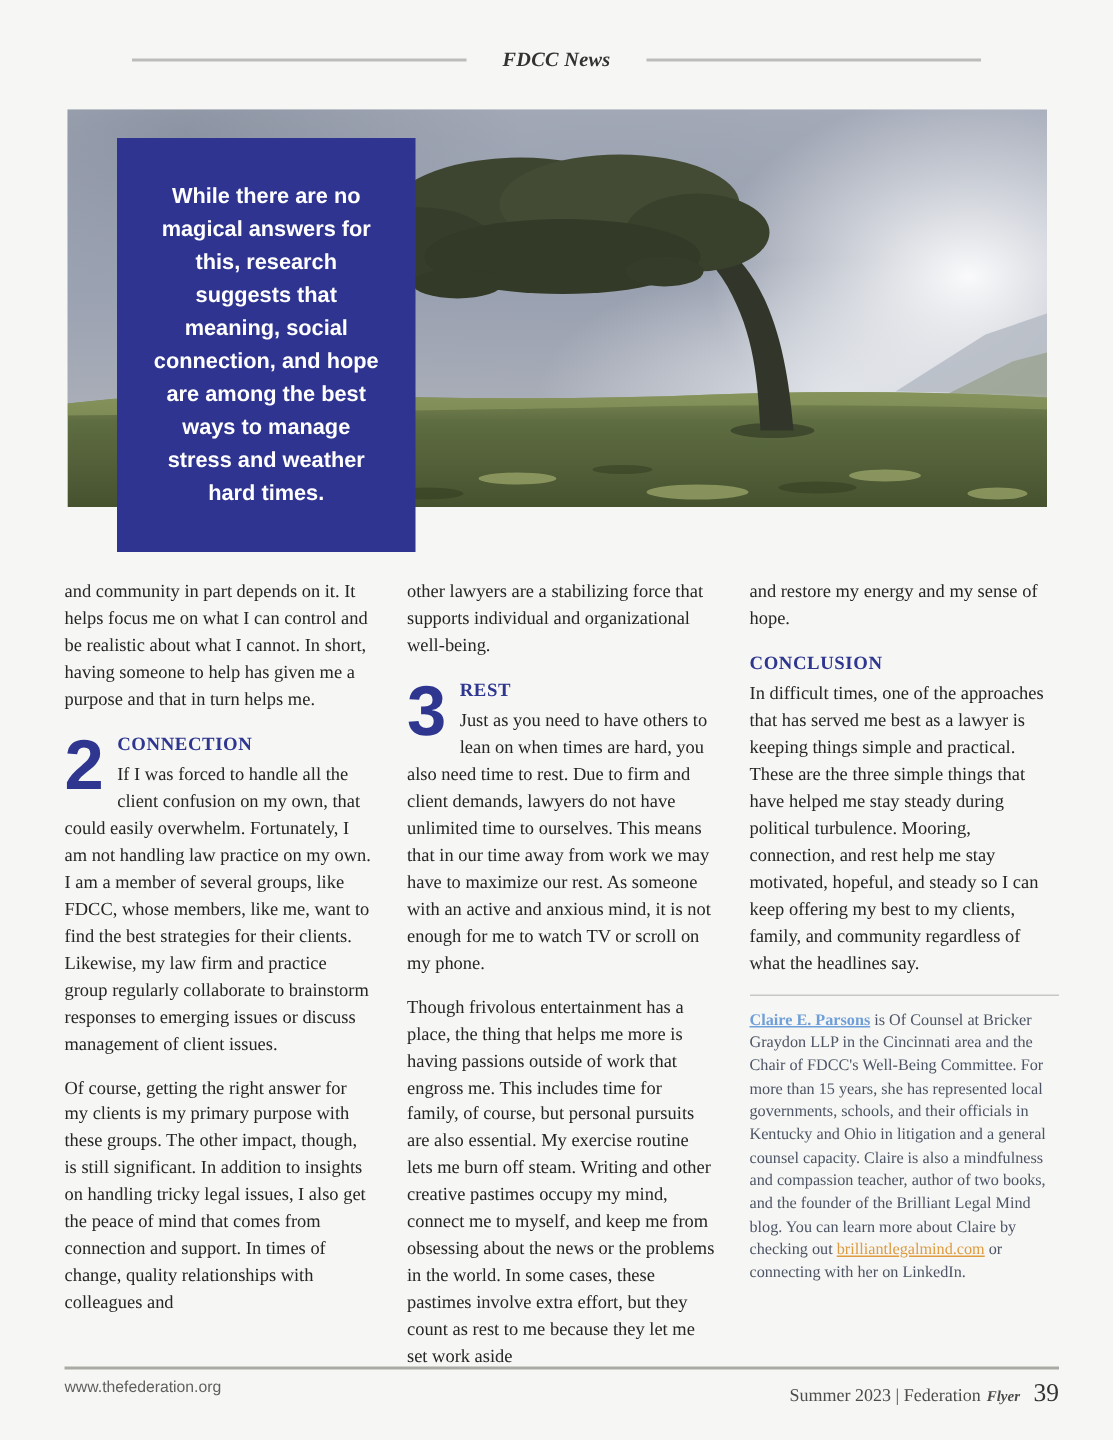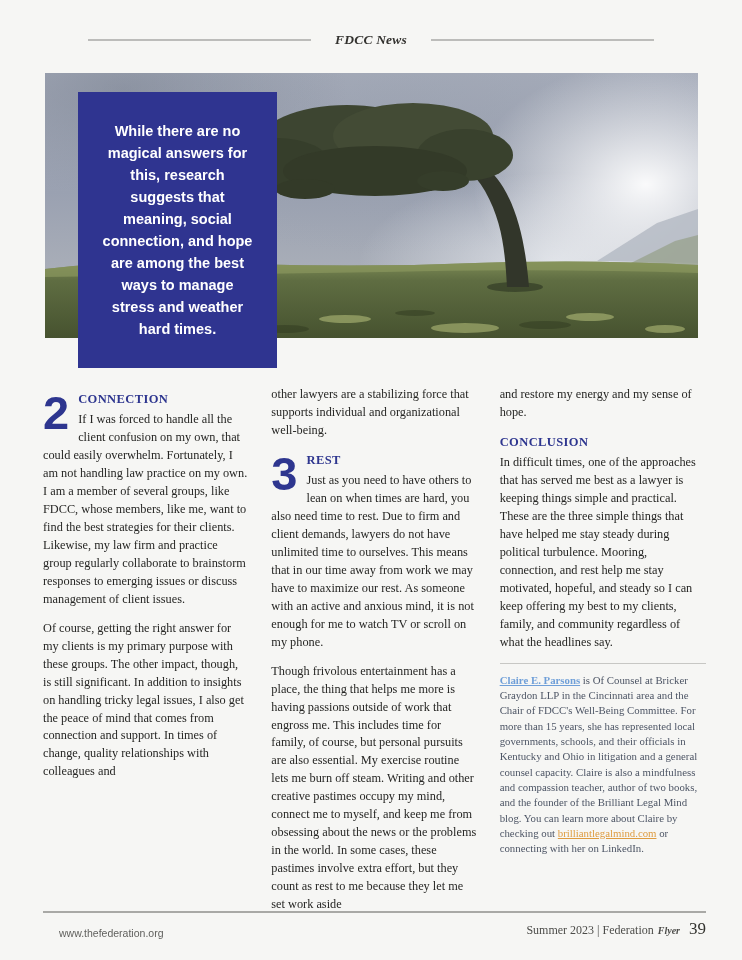--- a/index.html
+++ b/index.html
@@ -60,21 +60,21 @@
   
   .bio {
     margin-top:10px; padding-top:9px; border-top:1px solid #c7c7c4;
     font-size:10.8px; line-height:1.42; color:#4d5565;
   }
   .bio a { }
   .bio .name-link { color:#6f9fd8; font-weight:bold; }
   .bio .site-link { color:#de9b3f; }
   
   .footer-rule { position:absolute; left:43px; right:36px; top:911px; height:2px; background:#a9a9a6; }
-  .footer { position:absolute; left:43px; right:36px; top:919px; display:flex; justify-content:space-between; align-items:flex-end;margin-left:16px; }
+  .footer { position:absolute; left:43px; right:36px; top:919px; display:flex; justify-content:space-between; align-items:flex-start; }
   .footer .site { font-family:"Liberation Sans", sans-serif; font-size:10.5px; color:#5f5f5c; }
   .footer .right { display:flex; align-items:baseline; gap:4px; }
   .footer .issue { font-size:12px; color:#4c4c49; }
   .footer .flyer { font-size:10px; font-style:italic; font-weight:bold; color:#4c4c49; }
   .footer .pagenum { font-size:17px; color:#33332f; margin-left:5px; }
 </style>
 </head>
 <body>
 
 <div class="page">
@@ -133,20 +133,21 @@
     </svg>
   </div>
 
   <div class="quote-box" style="background:#2f3490;align-items:center;">
     <div class="quote">While there are no magical answers for this, research suggests that meaning, social connection, and hope are among the best ways to manage stress and weather hard times.</div>
   </div>
 
   <div class="columns">
 
     <div class="col">
+      <p>and community in part depends on it. It helps focus me on what I can control and be realistic about what I cannot. In short, having someone to help has given me a purpose and that in turn helps me.</p>
       <div class="section">
         <div class="dropnum">2</div>
         <h3 class="sec-title">CONNECTION</h3>
         <p>If I was forced to handle all the client confusion on my own, that could easily overwhelm. Fortunately, I am not handling law practice on my own. I am a member of several groups, like FDCC, whose members, like me, want to find the best strategies for their clients. Likewise, my law firm and practice group regularly collaborate to brainstorm responses to emerging issues or discuss management of client issues.</p>
       </div>
       <p>Of course, getting the right answer for my clients is my primary purpose with these groups. The other impact, though, is still significant. In addition to insights on handling tricky legal issues, I also get the peace of mind that comes from connection and support. In times of change, quality relationships with colleagues and</p>
     </div>
 
     <div class="col">
       <p>other lawyers are a stabilizing force that supports individual and organizational well-being.</p>

